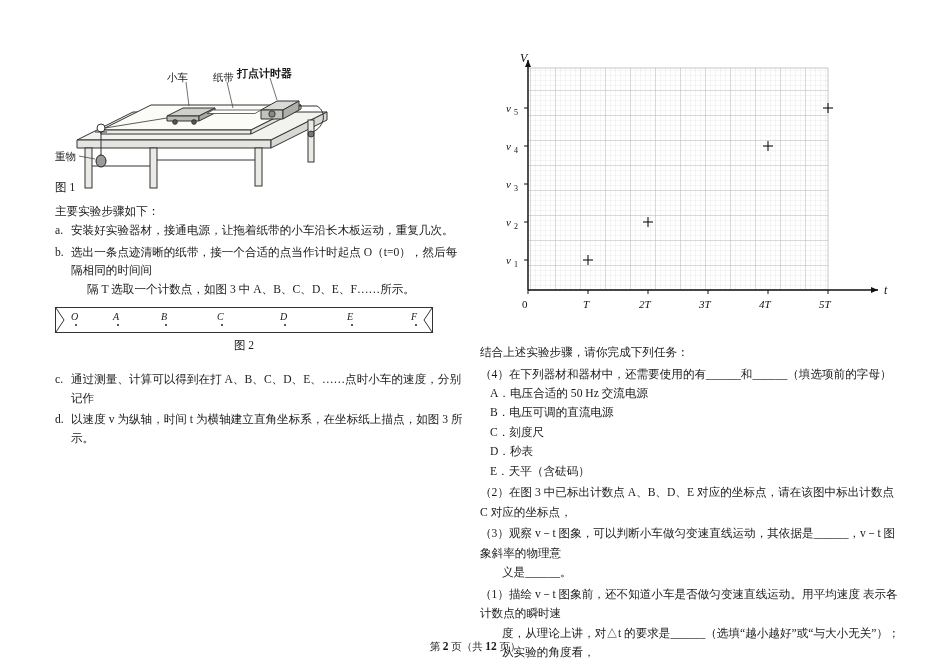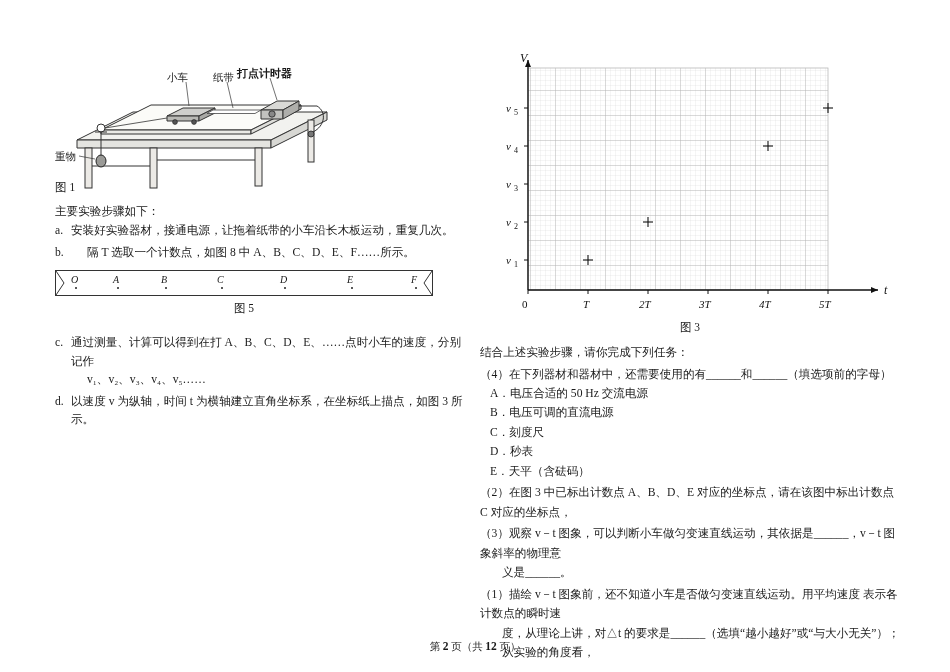--- a/index.html
+++ b/index.html
@@ -224,21 +224,22 @@
     <div class="steps-title">主要实验步骤如下：</div>
 
     <div class="step">
       <span class="step-mark">a.</span>
       <span class="step-body">安装好实验器材，接通电源，让拖着纸带的小车沿长木板运动，重复几次。</span>
     </div>
 
     <div class="step">
       <span class="step-mark">b.</span>
       <span class="step-body">
-        <span class="indent">隔 T 选取一个计数点，如图 8 中 A、B、C、D、E、F……所示。</span>
+        <span>选出一条点迹清晰的纸带，接一个合适的点当作计时起点 O（t=0），然后每隔相同的时间间</span>
+        <span class="indent">隔 T 选取一个计数点，如图 3 中 A、B、C、D、E、F……所示。</span>
       </span>
     </div>
 
     <div class="fig2-wrap">
       <div class="tape"></div>
       <svg class="graph-axes" width="390" height="30">
         <line x1="1" y1="1" x2="9" y2="13" stroke="#333" stroke-width="1"></line>
         <line x1="9" y1="13" x2="1" y2="25" stroke="#333" stroke-width="1"></line>
         <line x1="377" y1="1" x2="369" y2="13" stroke="#333" stroke-width="1"></line>
         <line x1="369" y1="13" x2="377" y2="25" stroke="#333" stroke-width="1"></line>
@@ -250,28 +251,27 @@
       <div class="dot" style="left:229px"></div>
       <div class="dot" style="left:296px"></div>
       <div class="dot" style="left:360px"></div>
       <div class="dotlab italic" style="left:16px">O</div>
       <div class="dotlab italic" style="left:58px">A</div>
       <div class="dotlab italic" style="left:106px">B</div>
       <div class="dotlab italic" style="left:162px">C</div>
       <div class="dotlab italic" style="left:225px">D</div>
       <div class="dotlab italic" style="left:292px">E</div>
       <div class="dotlab italic" style="left:356px">F</div>
-      <div class="fig2-label">图 5</div>
+      <div class="fig2-label">图 2</div>
     </div>
 
     <div class="step" style="margin-top:12px">
       <span class="step-mark">c.</span>
       <span class="step-body">
         <span>通过测量、计算可以得到在打 A、B、C、D、E、……点时小车的速度，分别记作</span>
-        <span class="indent">v₁、v₂、v₃、v₄、v₅……</span>
       </span>
     </div>
 
     <div class="step">
       <span class="step-mark">d.</span>
       <span class="step-body">以速度 v 为纵轴，时间 t 为横轴建立直角坐标系，在坐标纸上描点，如图 3 所示。</span>
     </div>
   </div>
 
   <div class="col-right">
@@ -334,21 +334,20 @@
           <line x1="103" y1="220" x2="113" y2="220"></line>
             <line x1="108" y1="215" x2="108" y2="225"></line>
           <line x1="163" y1="182" x2="173" y2="182"></line>
             <line x1="168" y1="177" x2="168" y2="187"></line>
           <line x1="283" y1="106" x2="293" y2="106"></line>
             <line x1="288" y1="101" x2="288" y2="111"></line>
           <line x1="343" y1="68" x2="353" y2="68"></line>
             <line x1="348" y1="63" x2="348" y2="73"></line>
         </g>
       </svg>
-      <div class="fig3-label">图 3</div>
     </div>
 
     <div class="q-intro">结合上述实验步骤，请你完成下列任务：</div>
 
     <div class="q">
       <span>（4）在下列器材和器材中，还需要使用的有______和______（填选项前的字母）</span>
     </div>
     <div class="q-opt">A．电压合适的 50 Hz 交流电源</div>
     <div class="q-opt">B．电压可调的直流电源</div>
     <div class="q-opt">C．刻度尺</div>

